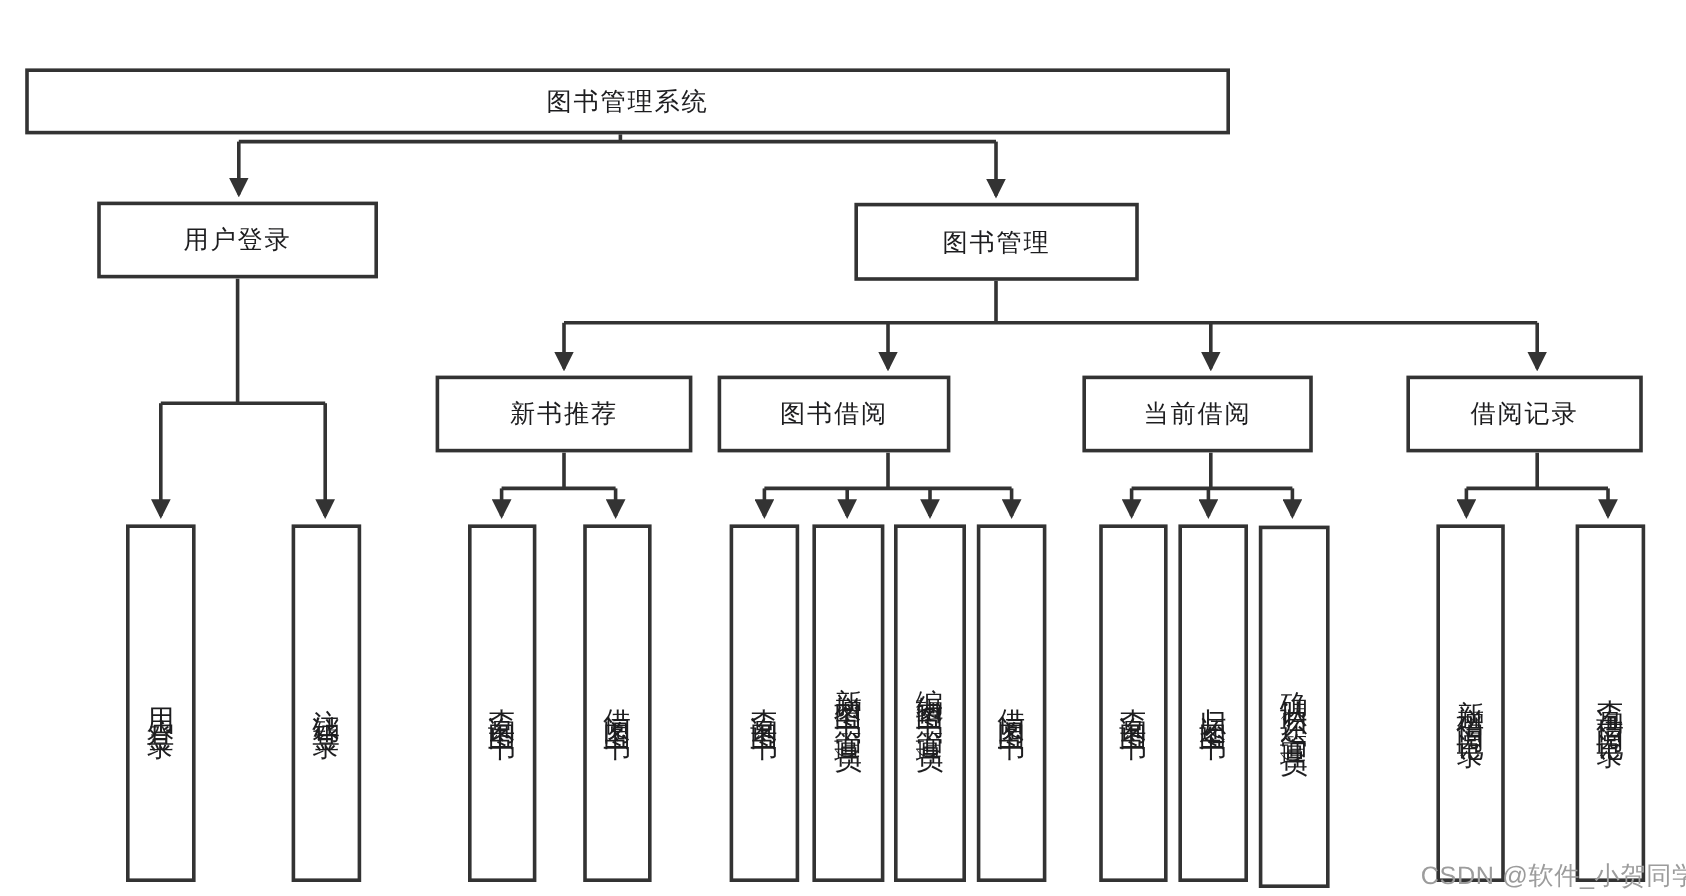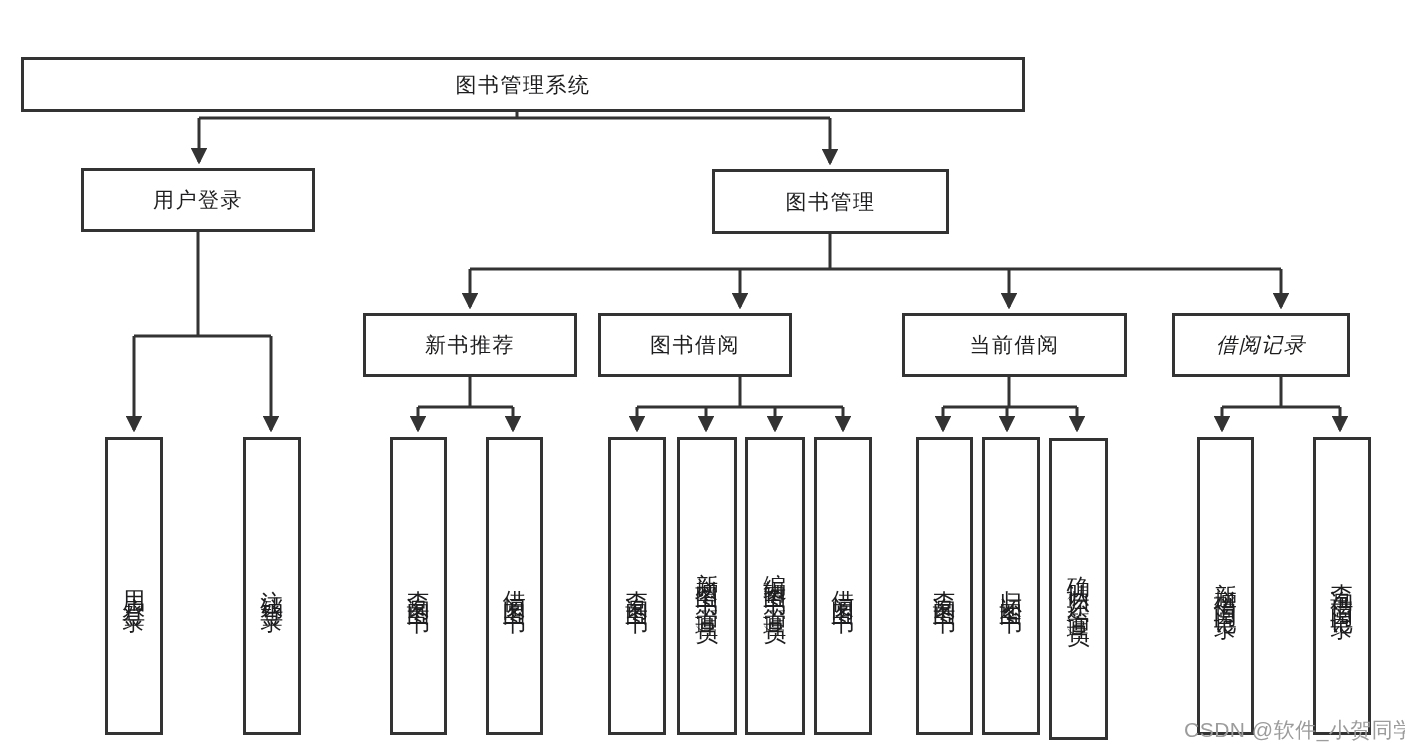--- a/index.html
+++ b/index.html
@@ -91,22 +91,22 @@
     </g>
   </svg>
 
   <div class="box h-box" style="left:21px;top:13px;width:1004px;height:55px;margin-top:44px;">图书管理系统</div>
 
   <div class="box h-box" style="left:81px;top:168px;width:234px;height:64px;">用户登录</div>
   <div class="box h-box" style="left:363px;top:313px;width:214px;height:64px;">新书推荐</div>
 
   <div class="box h-box" style="left:712px;top:169px;width:237px;height:65px;">图书管理</div>
   <div class="box h-box" style="left:598px;top:313px;width:194px;height:64px;">图书借阅</div>
-  <div class="box h-box" style="left:902px;top:313px;width:225px;height:64px;font-family:Liberation Mono, monospace;">当前借阅</div>
-  <div class="box h-box" style="left:1172px;top:313px;width:178px;height:64px;font-style:italic;">借阅记录</div>
+  <div class="box h-box" style="left:902px;top:313px;width:192px;height:64px;font-family:Liberation Mono, monospace;">当前借阅</div>
+  <div class="box h-box" style="left:1172px;top:313px;width:197px;height:64px;">借阅记录</div>
 
   <div class="box v-box" style="left:105px;top:437px;width:58px;height:298px;">用户登录</div>
   <div class="box v-box" style="left:243px;top:437px;width:58px;height:298px;">注销登录</div>
 
   <div class="box v-box" style="left:390px;top:437px;width:57px;height:298px;">查询图书</div>
   <div class="box v-box" style="left:486px;top:437px;width:57px;height:298px;">借阅图书</div>
 
   <div class="box v-box" style="left:608px;top:437px;width:58px;height:298px;">查询图书</div>
   <div class="box v-box" style="left:677px;top:437px;width:60px;height:298px;">新增图书（管理员）</div>
   <div class="box v-box" style="left:745px;top:437px;width:60px;height:298px;">编辑图书（管理员）</div>

